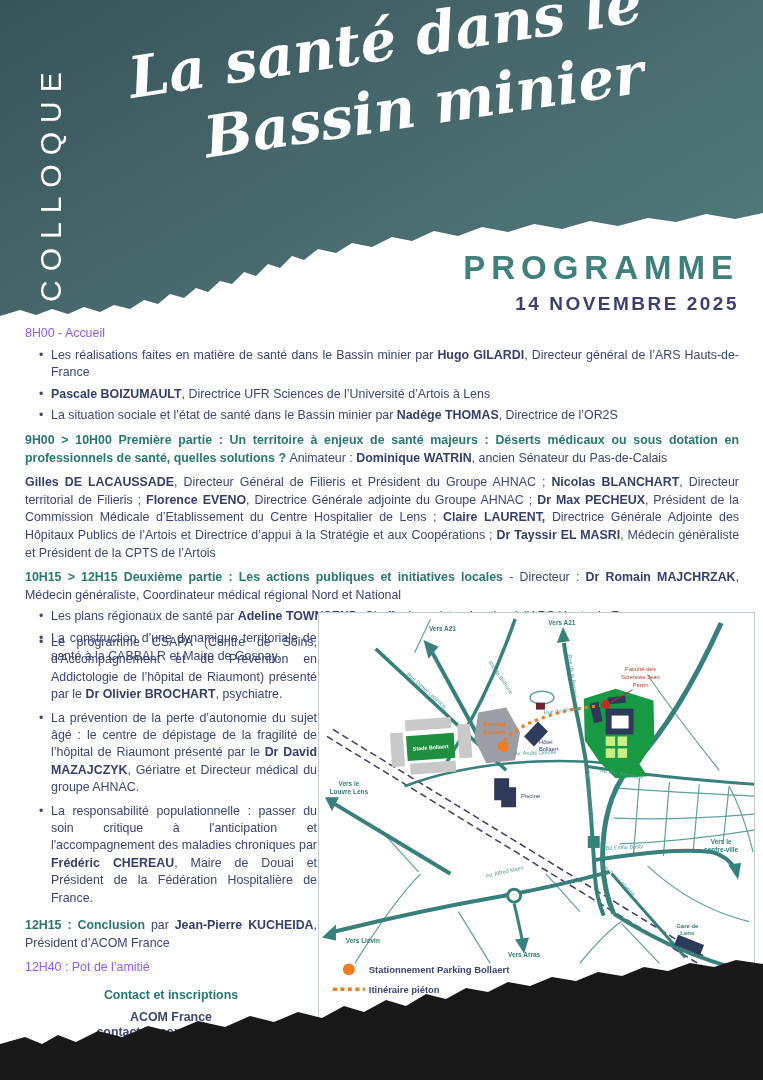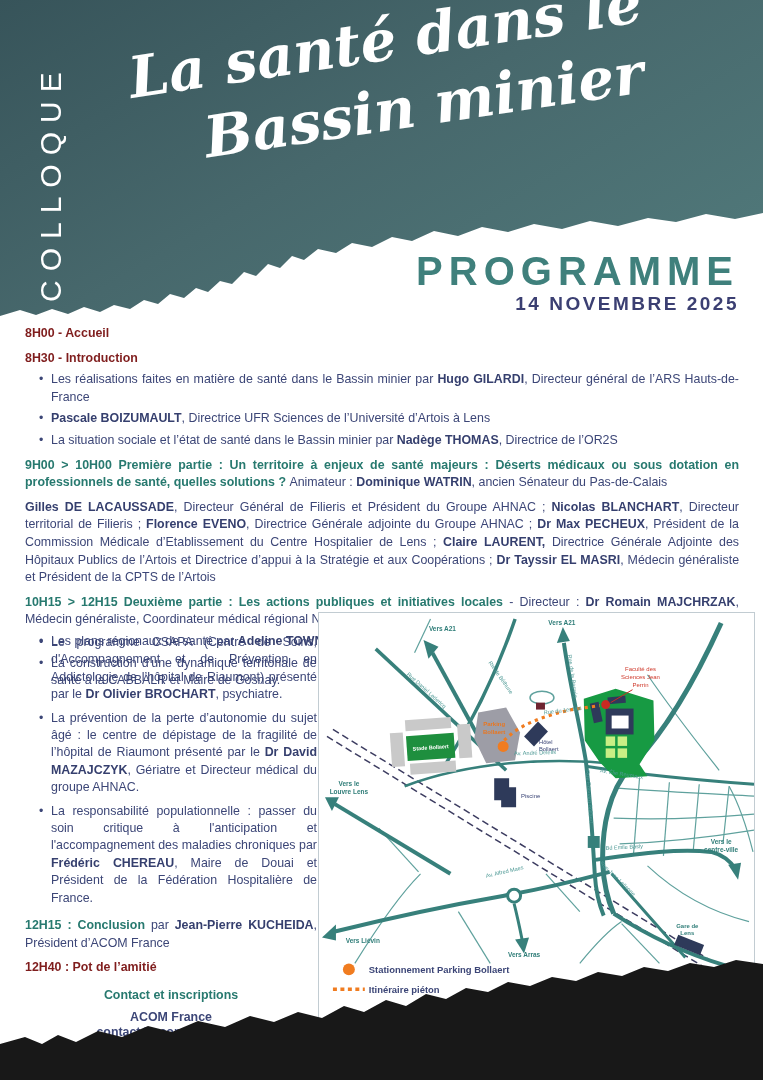--- a/index.html
+++ b/index.html
@@ -16,28 +16,28 @@
         130px 309px,114px 305px,100px 312px,84px 307px,68px 314px,52px 309px,36px 315px,20px 310px,0 316px);}
   .colloque{position:absolute;left:34px;top:26px;height:276px;color:#fff;
        font-size:30px;font-weight:400;letter-spacing:9px;
        writing-mode:vertical-rl;transform:rotate(180deg);}
   .title{position:absolute;left:108px;top:46px;width:640px;color:#fff;
        font-family:"DejaVu Serif",serif;font-style:italic;font-weight:700;
        font-size:57px;line-height:70px;transform:rotate(-8.5deg);transform-origin:left top;}
   .title .l1{padding-left:16px;white-space:nowrap;}
   .title .l2{padding-left:82px;white-space:nowrap;}
   .program{position:absolute;right:24px;top:249px;color:#3f807c;font-weight:700;
-       font-size:40px;letter-spacing:6px;white-space:nowrap;}
+       font-size:33px;letter-spacing:6px;white-space:nowrap;}
   .date{position:absolute;right:24px;top:293px;color:#3b3f72;font-weight:700;
        font-size:19px;letter-spacing:2.5px;white-space:nowrap;}
   
   .flow{position:absolute;left:25px;top:318px;width:714px;font-size:12.4px;line-height:17.6px;text-align:justify;}
   .colnarrow{position:absolute;left:25px;top:632px;width:292px;font-size:12.4px;line-height:17.4px;text-align:justify;}
   p{margin:0;}
-  .h{color:#7f1d1d;font-weight:700;margin:7px 0 4px 0;text-align:left;}
+  .h{color:#8b5cf6;font-weight:400;margin:7px 0 4px 0;text-align:left;}
   .hteal{color:#27796f;font-weight:700;}
   .b{font-weight:700;color:#353f6e;}
   ul{list-style:none;margin:2px 0 6px 0;padding:0 0 0 14px;}
   li{position:relative;padding-left:12px;margin-bottom:4px;}
   li::before{content:"\2022";position:absolute;left:0;top:0;color:#3c4677;}
   .para{margin:7px 0 4px 0;}
   .colnarrow li{margin-bottom:6px;}
   .colnarrow .para{margin:10px 0 4px 0;}
   .contact{margin-top:12px;text-align:center;font-weight:700;line-height:15.5px;}
   .contact .ch{color:#27796f;margin-bottom:6px;}
@@ -61,21 +61,20 @@
   <div class="colloque">COLLOQUE</div>
   <div class="title">
     <div class="l1">La santé dans le</div>
     <div class="l2">Bassin minier</div>
   </div>
   <div class="program">PROGRAMME</div>
   <div class="date">14 NOVEMBRE 2025</div>
 
   <div class="flow">
     <p class="h">8H00 - Accueil</p>
-    <p class="h">8H30 - Introduction</p>
     <ul>
       <li><span><span>Les réalisations faites en matière de santé dans le Bassin minier par </span><span class="b">Hugo GILARDI</span><span>, Directeur général de l’ARS Hauts-de-France</span></span></li>
       <li><span><span class="b">Pascale BOIZUMAULT</span><span>, Directrice UFR Sciences de l’Université d’Artois à Lens</span></span></li>
       <li><span><span>La situation sociale et l’état de santé dans le Bassin minier par </span><span class="b">Nadège THOMAS</span><span>, Directrice de l’OR2S</span></span></li>
     </ul>
     <p class="para"><span><span class="hteal">9H00 &gt; 10H00 Première partie : Un territoire à enjeux de santé majeurs : Déserts médicaux ou sous dotation en professionnels de santé, quelles solutions ? </span><span> Animateur : </span><span class="b">Dominique WATRIN</span><span>, ancien Sénateur du Pas-de-Calais</span></span></p>
     <p class="para"><span><span class="b">Gilles DE LACAUSSADE</span><span>, Directeur Général de Filieris et Président du Groupe AHNAC ; </span><span class="b">Nicolas BLANCHART</span><span>, Directeur territorial de Filieris ; </span><span class="b">Florence EVENO</span><span>, Directrice Générale adjointe du Groupe AHNAC ; </span><span class="b">Dr Max PECHEUX</span><span>, Président de la Commission Médicale d’Etablissement du Centre Hospitalier de Lens ; </span><span class="b">Claire LAURENT,</span><span> Directrice Générale Adjointe des Hôpitaux Publics de l’Artois et Directrice d’appui à la Stratégie et aux Coopérations ; </span><span class="b">Dr Tayssir EL MASRI</span><span>, Médecin généraliste et Président de la CPTS de l’Artois</span></span></p>
     <p class="para"><span><span class="hteal">10H15 &gt; 12H15 Deuxième partie : Les actions publiques et initiatives locales</span><span> - Directeur : </span><span class="b">Dr Romain MAJCHRZAK</span><span>, Médecin généraliste, Coordinateur médical régional Nord et National</span></span></p>
     <ul>
       <li><span><span>Les plans régionaux de santé par </span><span class="b">Adeline TOWNSEND</span><span>, Cheffe de projet animation à l’ARS Hauts de France.</span></span></li>

